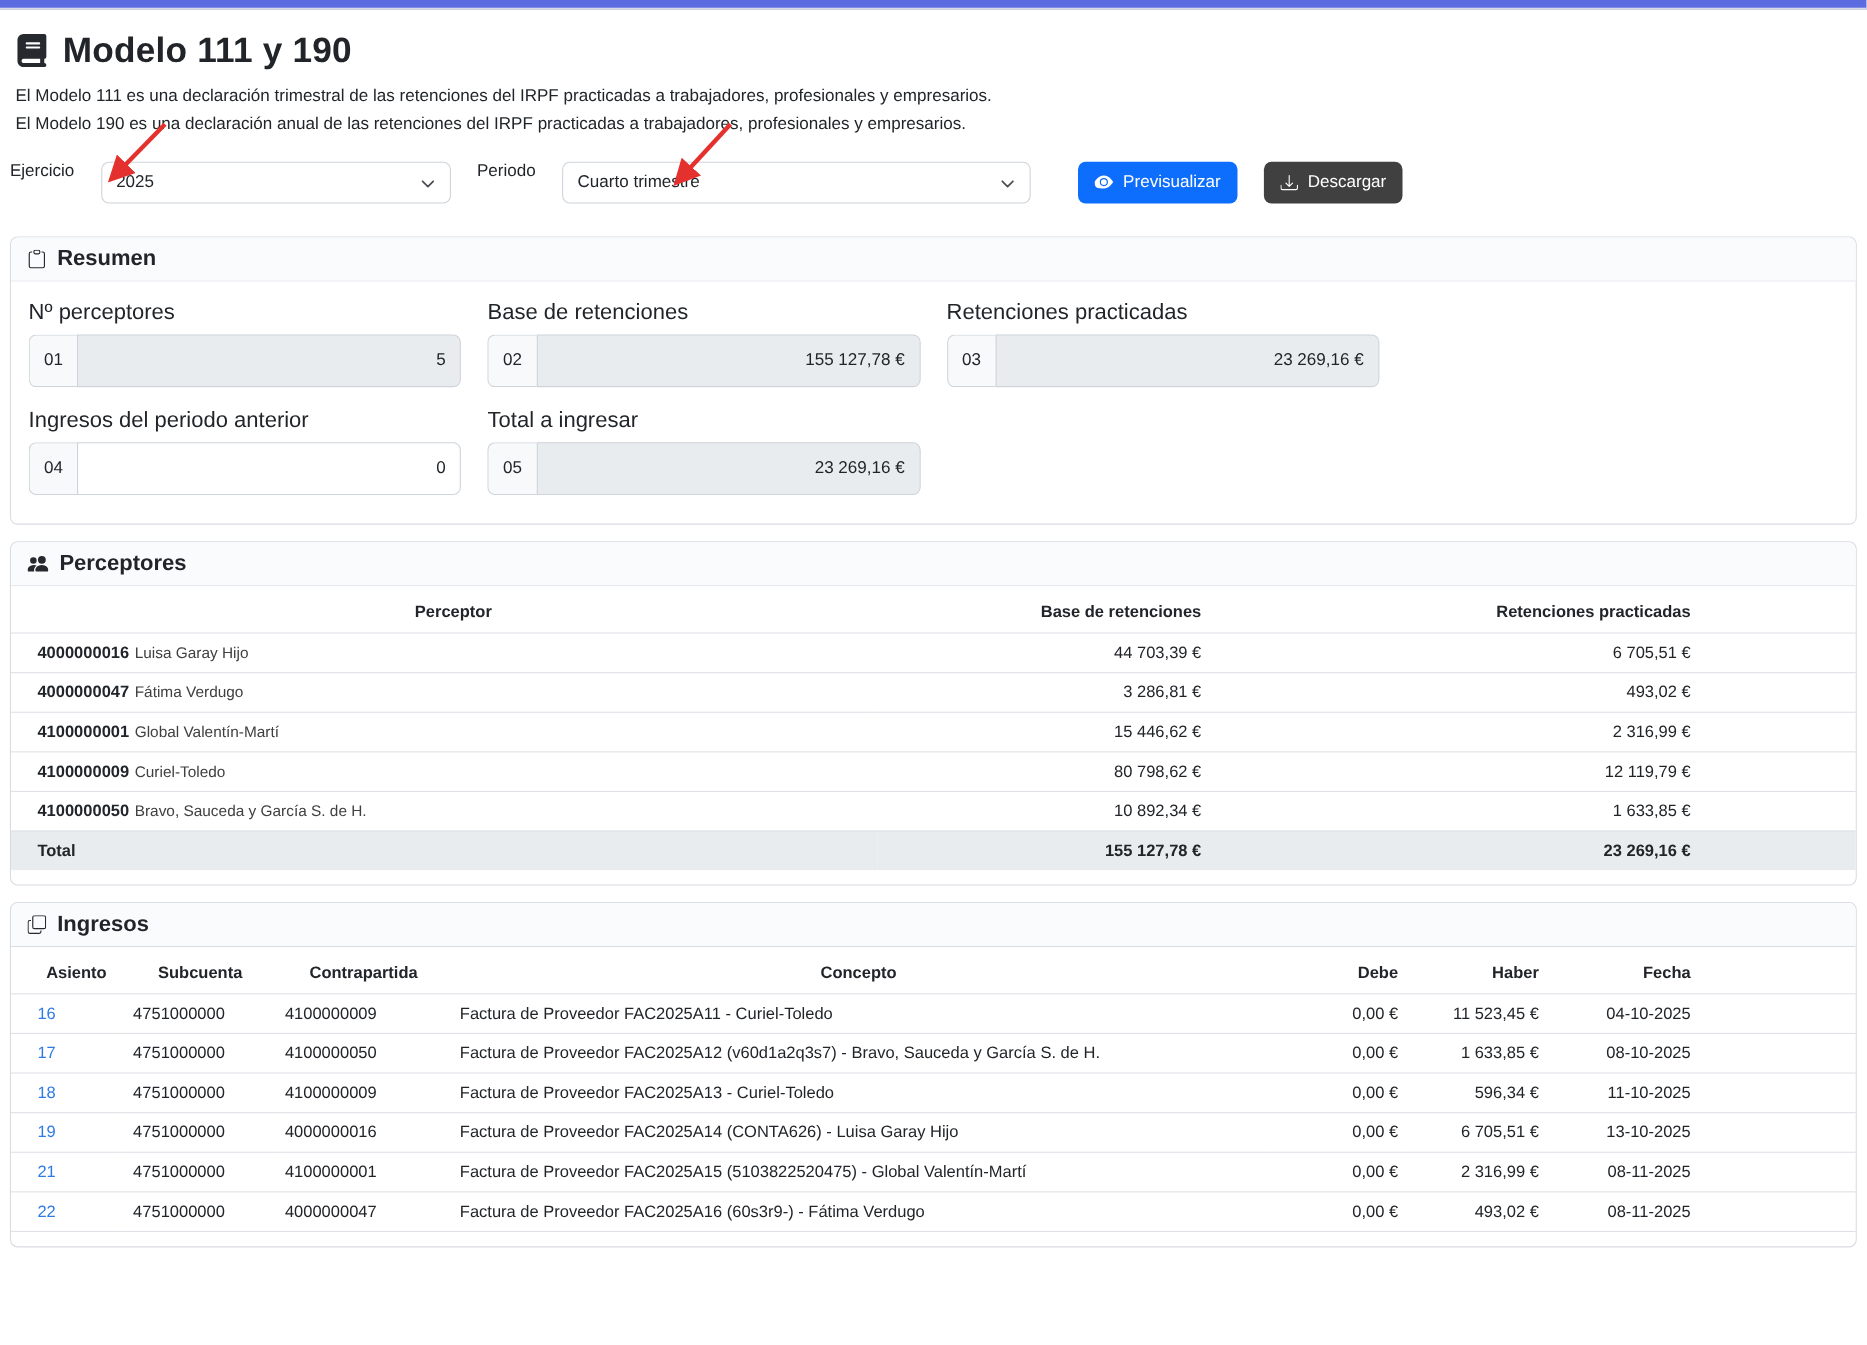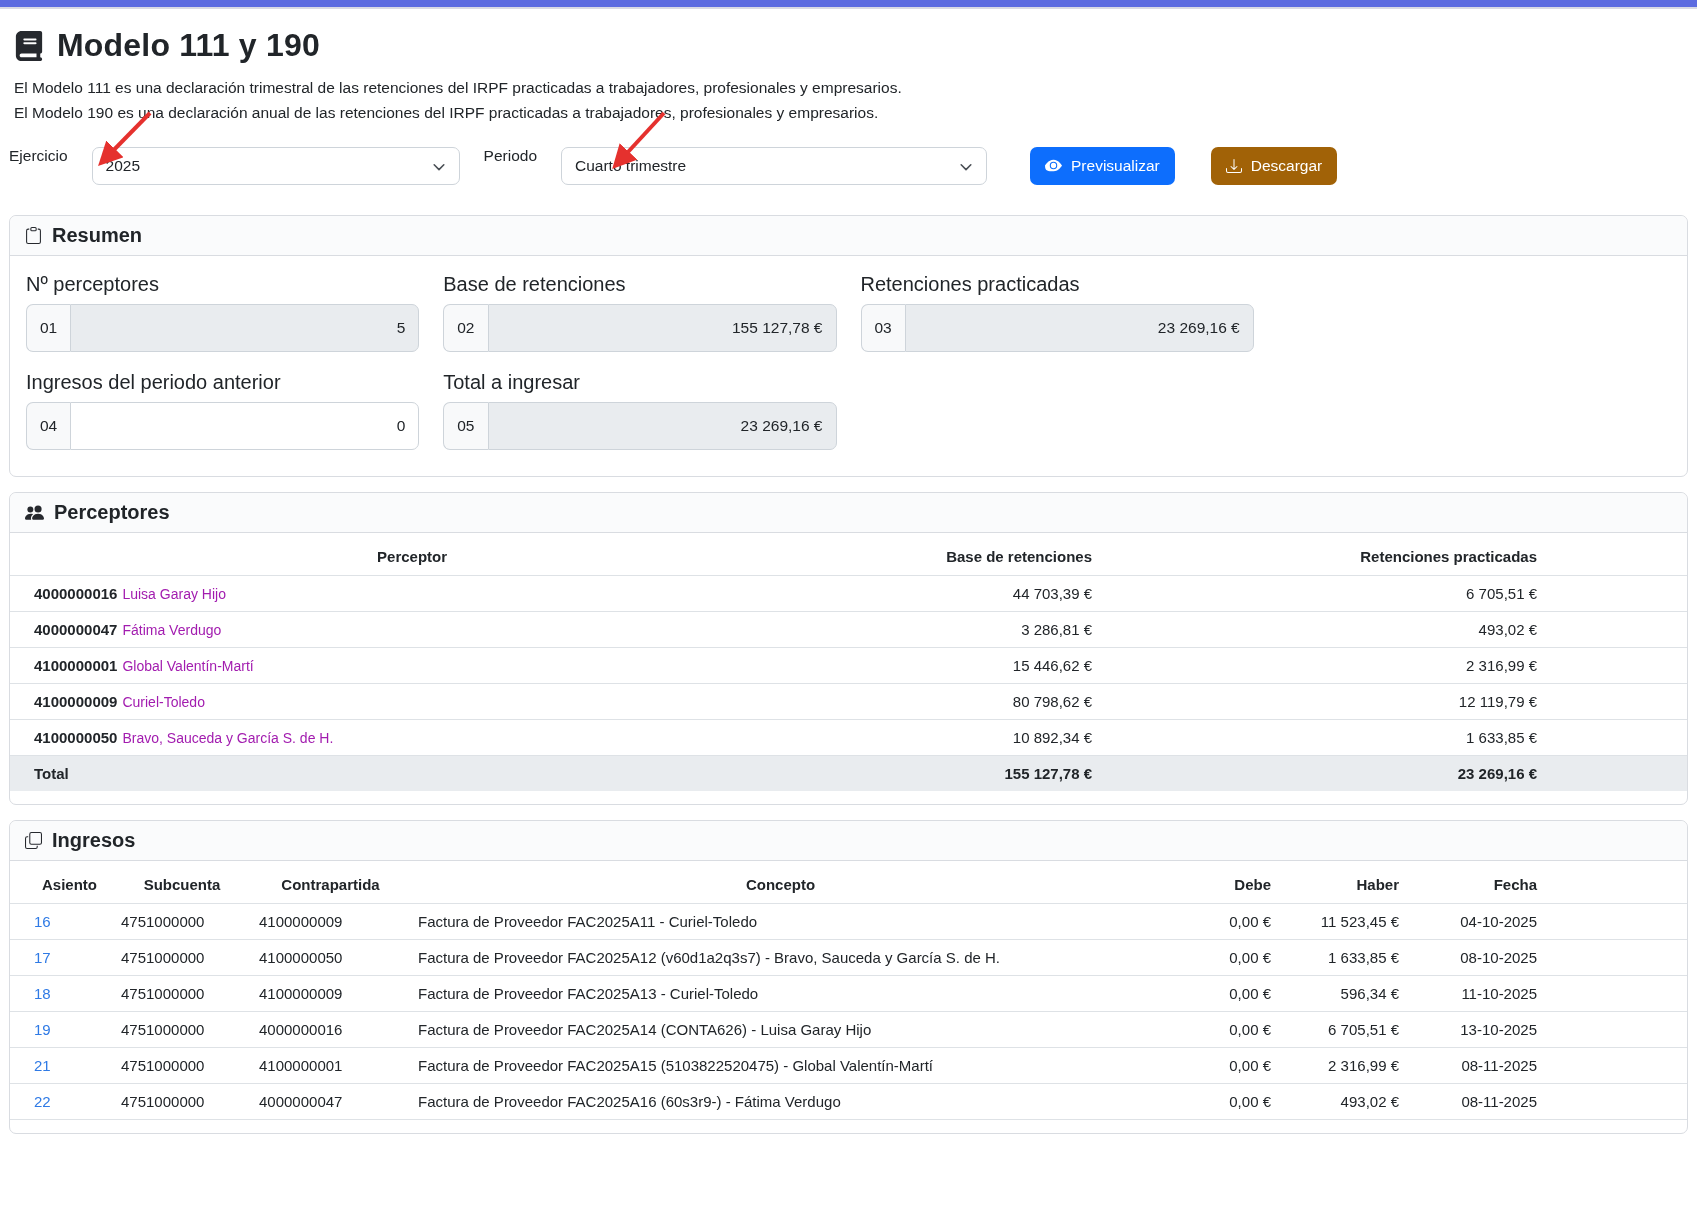--- a/index.html
+++ b/index.html
@@ -40,32 +40,32 @@
     margin: 22px 0 30px 0;
   }
   .filter-group { display: flex; flex-direction: row; gap: 24px; }
   .filter-label { font-size: 15.5px; margin: 0 0 8px 0; }
   .select {
     position: relative;
     height: 38px; border: 1px solid #ced4da; border-radius: 7px;
     background: #ffffff; display: flex; align-items: center;
     padding: 0 34px 0 13px; font-size: 15.5px; cursor: pointer;
   }
-  .select.w-ejercicio { width: 368px; }
+  .select.w-ejercicio { width: 318px; }
   .select.w-periodo  { width: 426px; }
   .select .chev { position: absolute; right: 13px; top: 12px; }
 
   .btn {
     height: 38px; border: none; border-radius: 7px;
     display: inline-flex; align-items: center; gap: 9px;
     padding: 0 15px; font-size: 15.5px; color: #fff; cursor: pointer;
     font-family: "Liberation Sans", sans-serif;
   }
   .btn-primary { background: #0d6efd; margin-left: 19px; }
-  .btn-success { background: #a16207; margin-left: 12px; }
+  .btn-success { background: #404040; }
   .btn svg { display: block; }
 
   
   .card {
     border: 1px solid #d9dce1; border-radius: 7px;
     margin-bottom: 15px; background: #fff;
   }
   .card-header {
     display: flex; align-items: center; gap: 10px;
     padding: 8px 15px; background: #fafbfc;
@@ -104,21 +104,21 @@
 
   
   table { width: 100%; border-collapse: collapse; font-size: 15px; }
   th, td { padding: 9px 8px; border-bottom: 1px solid #dee2e6; vertical-align: middle; }
   thead th { font-weight: 700; padding-top: 15px; padding-bottom: 10px; }
   .first-col { padding-left: 24px; }
   .num { text-align: right; }
   .pad-end { padding-right: 150px; }
 
   .acct { font-weight: 700; }
-  .acct-name { color: #a21caf; font-size: 14px; margin-left: 5px; }
+  .acct-name { color: #404040; font-size: 14px; margin-left: 5px; }
 
   .total-row td { background: #e9ecef; font-weight: 700; border-bottom: none; }
 
   .table-bottom-pad { height: 13px; }
 
   a.asiento-link { color: #2f7ae5; text-decoration: none; }
 
   
   .annotations {
     position: absolute; left: 0; top: 0;

